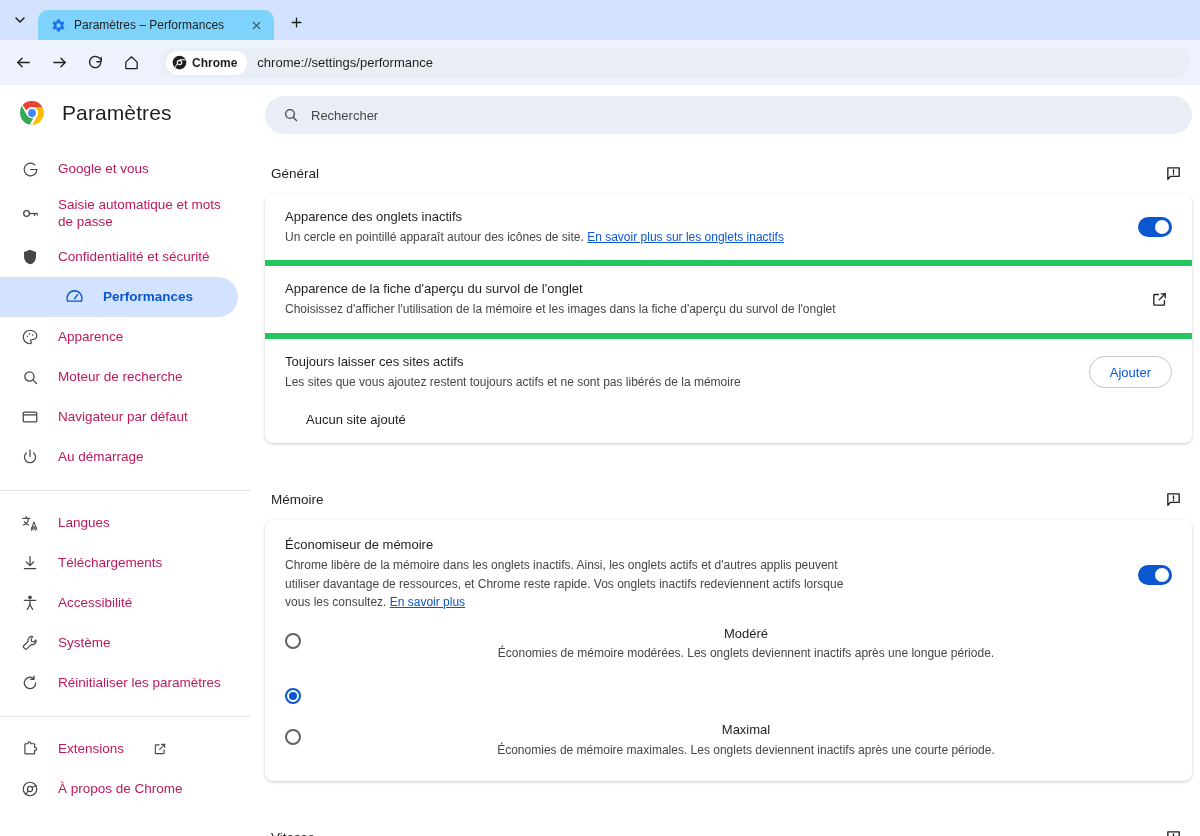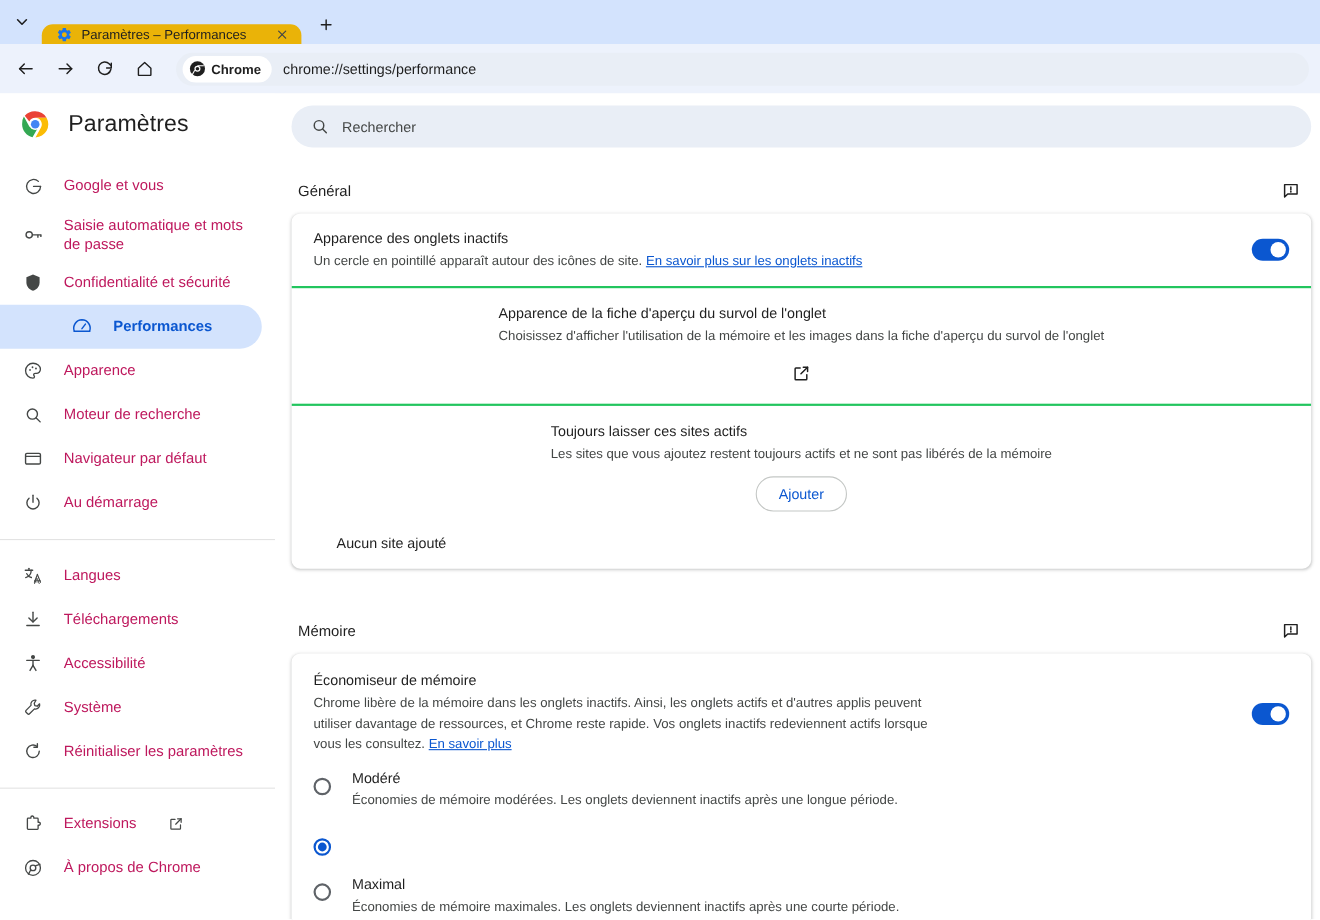--- a/index.html
+++ b/index.html
@@ -21,23 +21,23 @@
   }
   .tabstrip-chevron {
     width: 28px; height: 28px;
     border-radius: 50%;
     display: flex; align-items: center; justify-content: center;
     margin-bottom: 6px;
     color: #1f1f1f;
     cursor: pointer;
   }
   .tab {
-    height: 18px;
+    height: 30px;
     min-width: 236px;
-    background: #eab308;
+    background: #7dd3fc;
     border-radius: 10px 10px 0 0;
     display: flex;
     align-items: center;
     padding: 0 8px 0 12px;
     gap: 8px;
     margin-left: 4px;
     position: relative;
   }
   .tab-favicon { width: 16px; height: 16px; flex: 0 0 16px; display:flex; align-items:center; justify-content:center;}
   .tab-title {
@@ -235,21 +235,21 @@
     box-shadow: 0 1px 2px rgba(60,64,67,0.18), 0 1px 3px 1px rgba(60,64,67,0.08);
     overflow: hidden;
   }
   .row {
     display: flex;
     align-items: center;
     padding: 14px 20px 14px 20px;
     gap: 12px;
     min-height: 56px;
   }
-  .row + .row { border-top: 2px solid #22c55e; flex-direction: column; }
+  .row + .row { border-top: 6px solid #22c55e; }
   .row-text { flex: 1; min-width: 0; }
   .row-title {
     font-size: 13px;
     color: #1f1f1f;
     line-height: 1.45;
   }
   .row-sub {
     font-size: 12px;
     color: #444746;
     line-height: 1.55;
@@ -299,21 +299,21 @@
     white-space: nowrap;
   }
 
   .empty-row {
     padding: 13px 20px 16px 41px;
     font-size: 13px;
     color: #1f1f1f;
   }
 
   
-  .radio-list { padding: 0 20px 14px 20px; }
+  .radio-list { padding: 0 20px 14px 20px; text-align: center; }
   .radio-item {
     display: flex;
     align-items: flex-start;
     gap: 19px;
     padding: 8px 0;
     cursor: pointer;
   }
   .radio-outer {
     width: 16px; height: 16px;
     border-radius: 50%;

